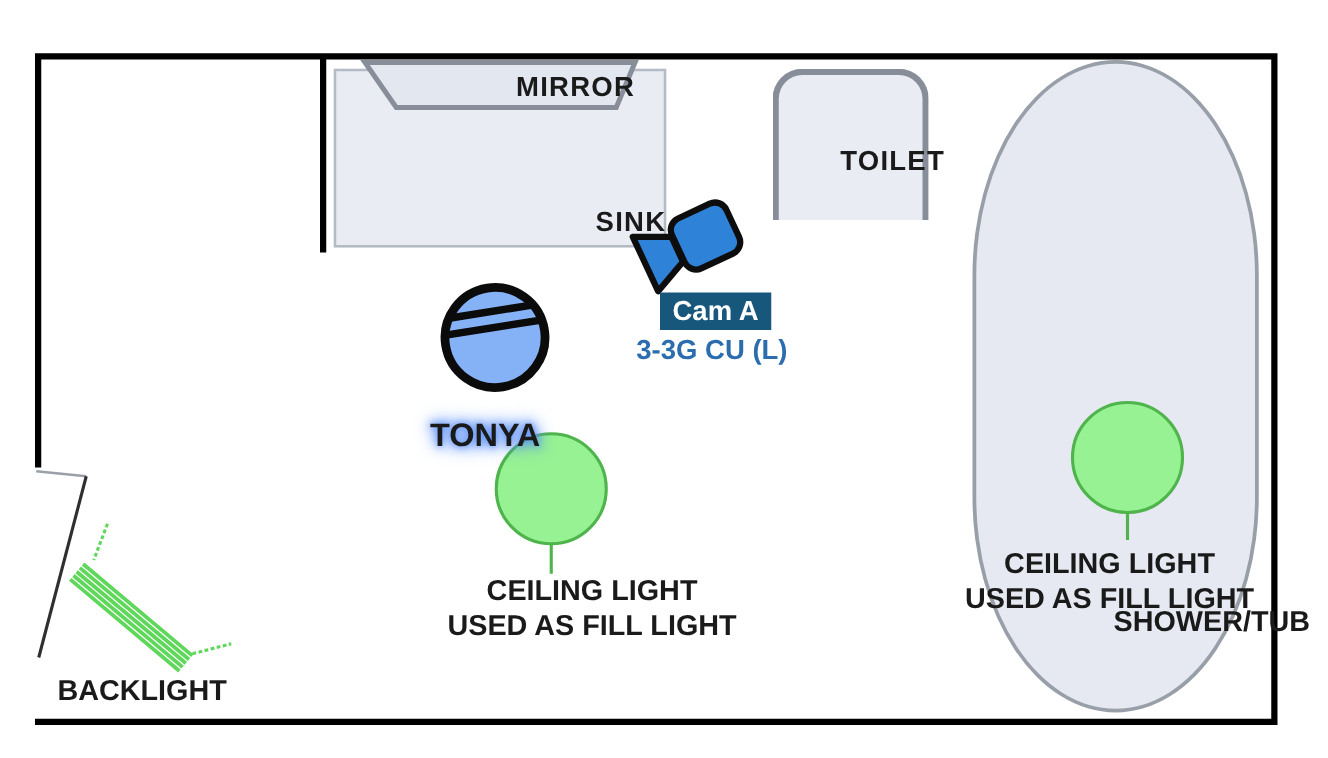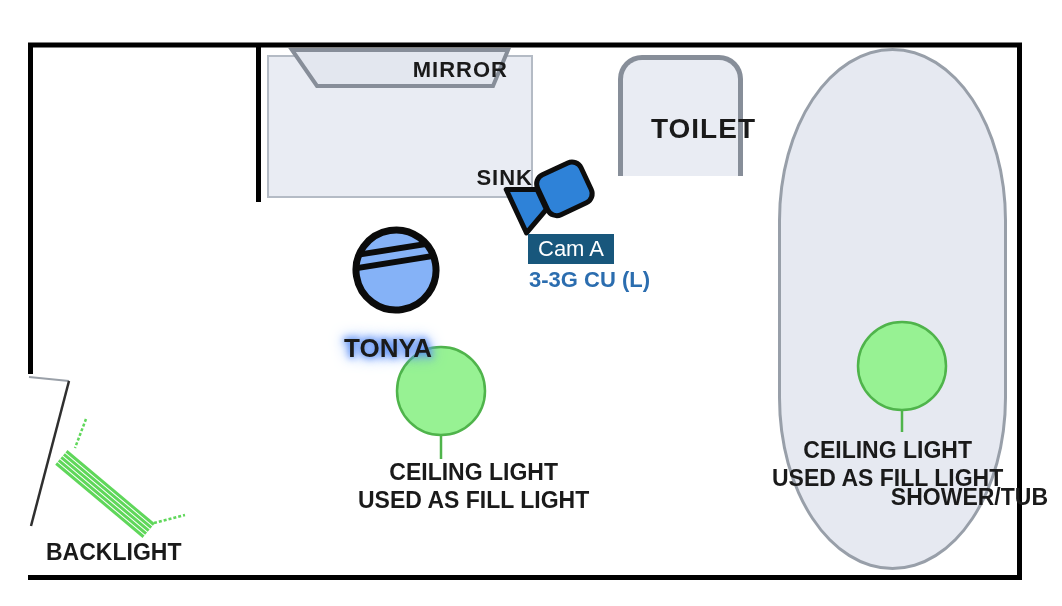--- a/index.html
+++ b/index.html
@@ -28,35 +28,35 @@
   
   .diagram-svg{position:absolute;left:0;top:0;z-index:5;}
   
   .lbl{
     position:absolute;z-index:10;color:var(--label);
     font-weight:bold;font-size:23px;line-height:28px;white-space:nowrap;text-align:center;
   }
   .lbl.center{text-align:right;}
   .mirror-label{left:292px;top:56px;width:216px;font-size:22px;letter-spacing:1px;}
   .sink-label{left:267px;top:164px;width:266px;font-size:22px;letter-spacing:1px;}
-  .toilet-label{left:618px;top:115px;width:138px;font-size:28px;letter-spacing:1px;}
+  .toilet-label{left:618px;top:115px;width:138px;font-size:22px;letter-spacing:1px;}
   .shower-label{left:820px;top:483px;width:228px;}
   .tonya-label{
     left:344px;top:334px;font-size:26px;
     text-shadow:0 0 6px var(--glow),0 0 10px var(--glow),0 0 16px var(--glow);
   }
   .fill-left-label{left:358px;top:458px;}
   .fill-right-label{left:772px;top:436px;}
   .backlight-label{left:46px;top:538px;}
   .cam-badge{
     position:absolute;left:528px;top:234px;z-index:10;
     background:var(--cam_badge);color:#ffffff;
-    font-weight:normal;font-size:22px;line-height:30px;padding:0 10px;
+    font-weight:bold;font-size:22px;line-height:30px;padding:0 10px;
   }
-  .cam-shot-label{left:498px;top:266px;width:152px;color:var(--cam_text);font-size:22px;}
+  .cam-shot-label{left:478px;top:266px;width:152px;color:var(--cam_text);font-size:22px;}
   
   .wall{stroke:var(--wall);stroke-width:5;fill:none;}
   .mirror-shape{fill:#e3e7ef;stroke:var(--fixture_stroke);stroke-width:4;}
   .cam-part{fill:var(--cam_blue);stroke:#0d0d0d;stroke-width:5;stroke-linejoin:round;}
   .char-circle{fill:var(--char_fill);stroke:#0b0b0b;stroke-width:7;}
   .char-line{stroke:#0b0b0b;stroke-width:6;}
   .bulb{fill:var(--bulb_fill);stroke:var(--bulb_stroke);stroke-width:2.5;}
   .bulb-stem{stroke:var(--bulb_stroke);stroke-width:2.5;}
   .bl-stripe{stroke:var(--backlight_green);stroke-width:3;}
   .bl-flag{stroke:var(--backlight_green);stroke-width:2.5;stroke-dasharray:3 2;fill:none;}

